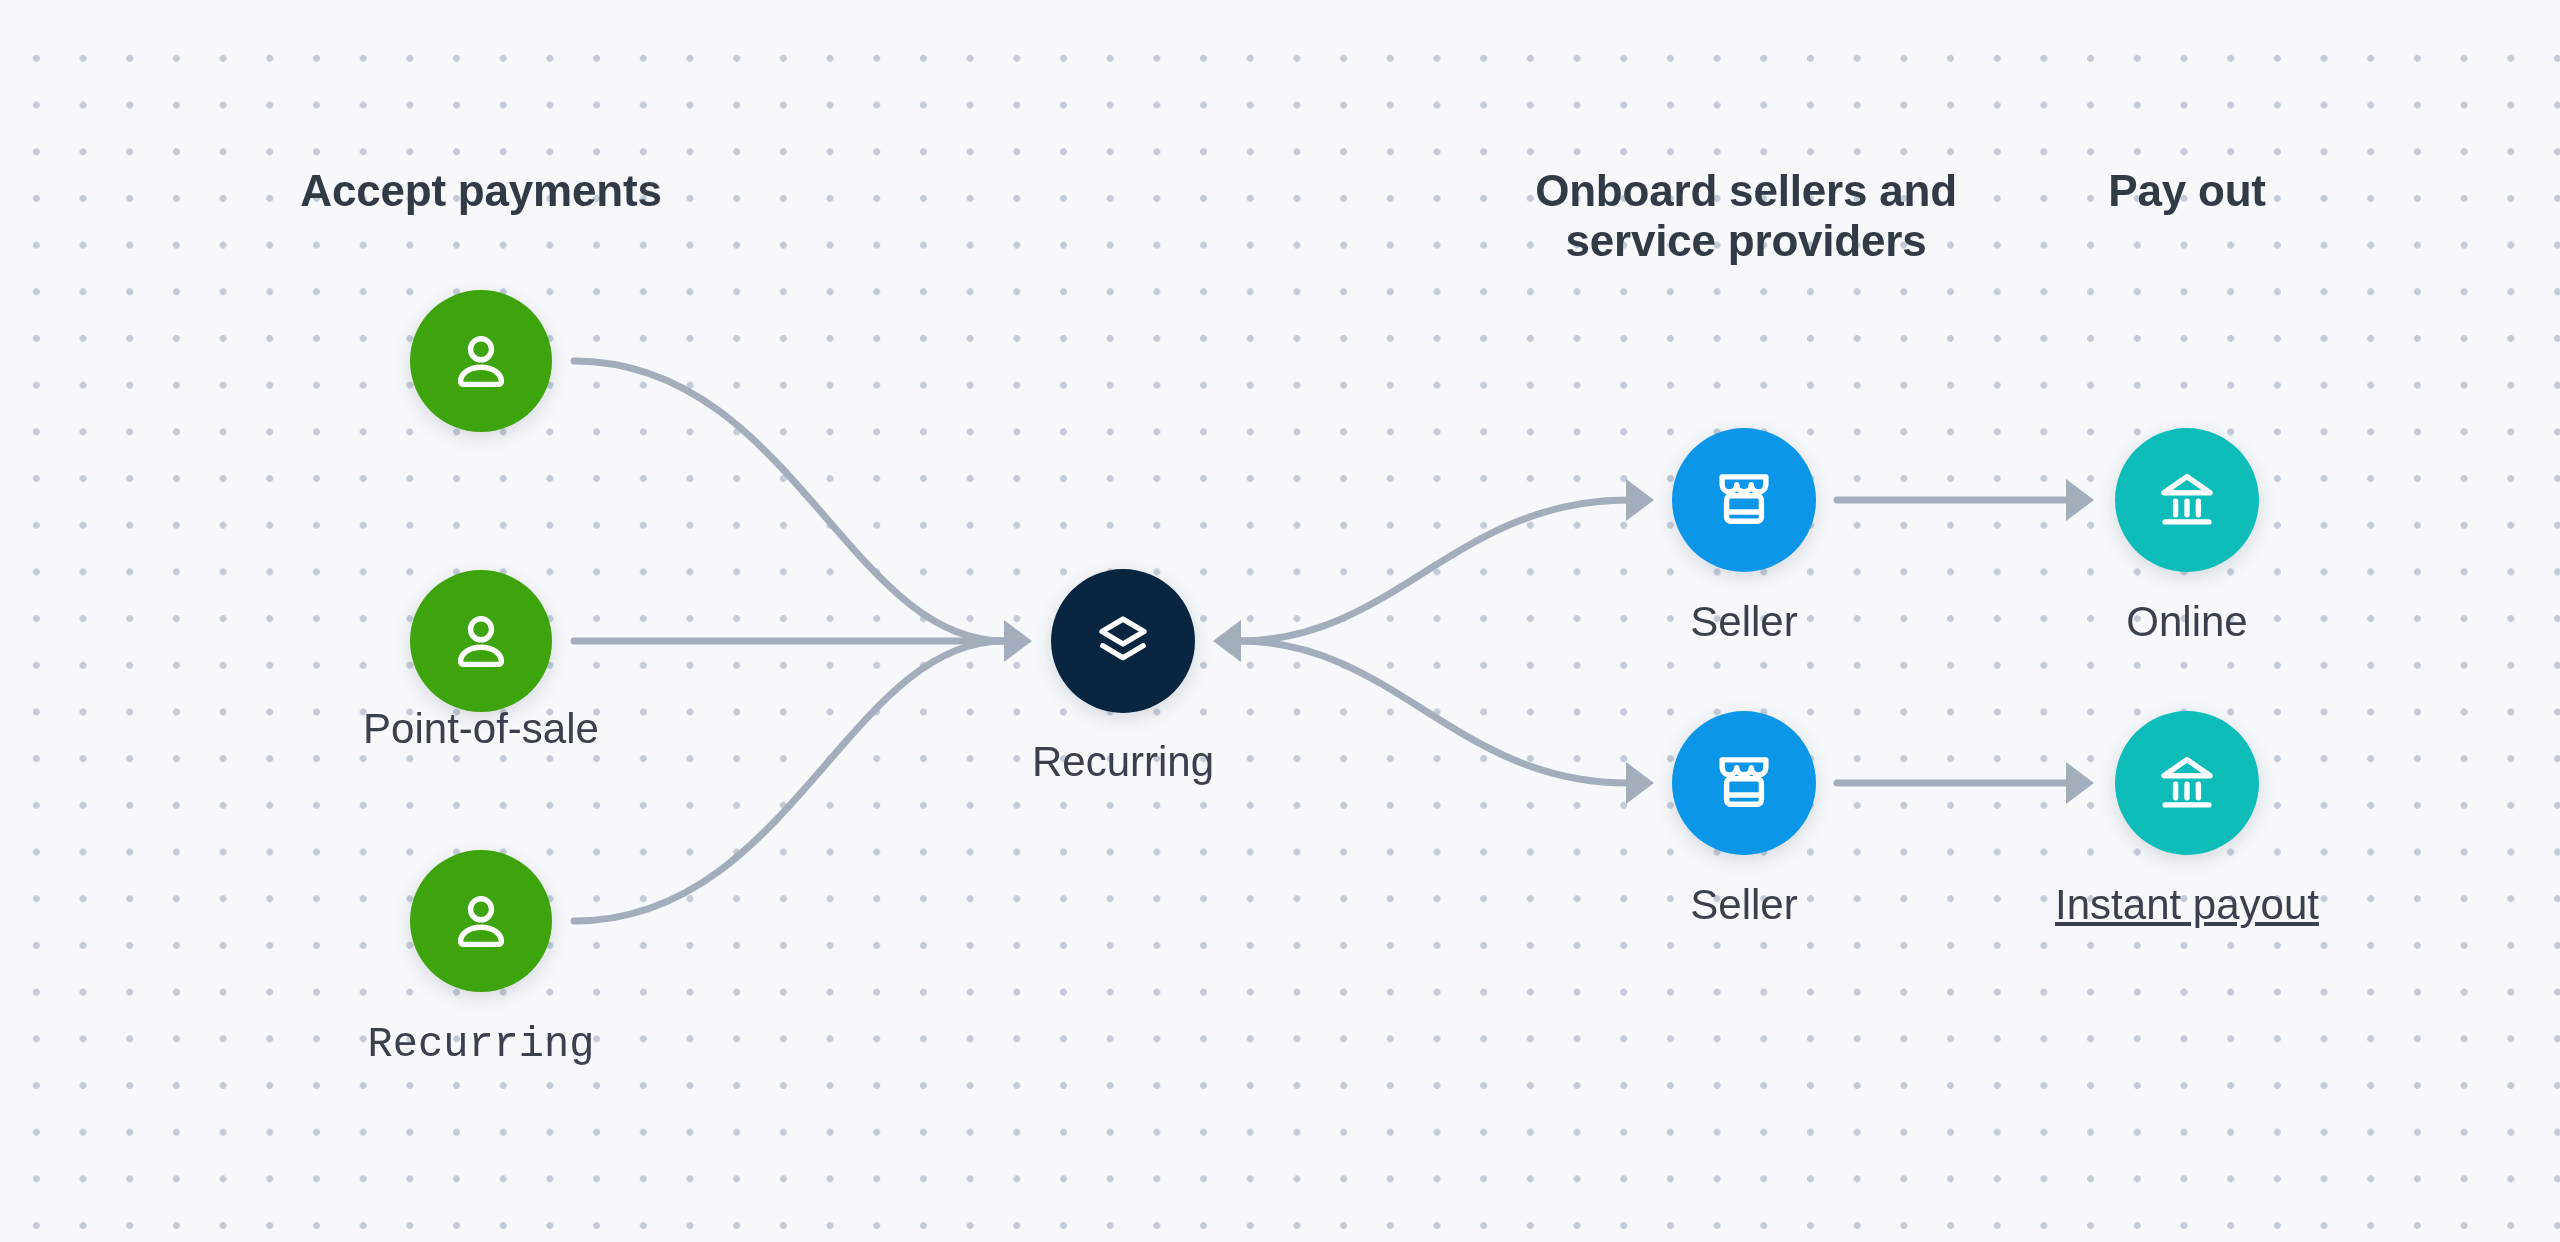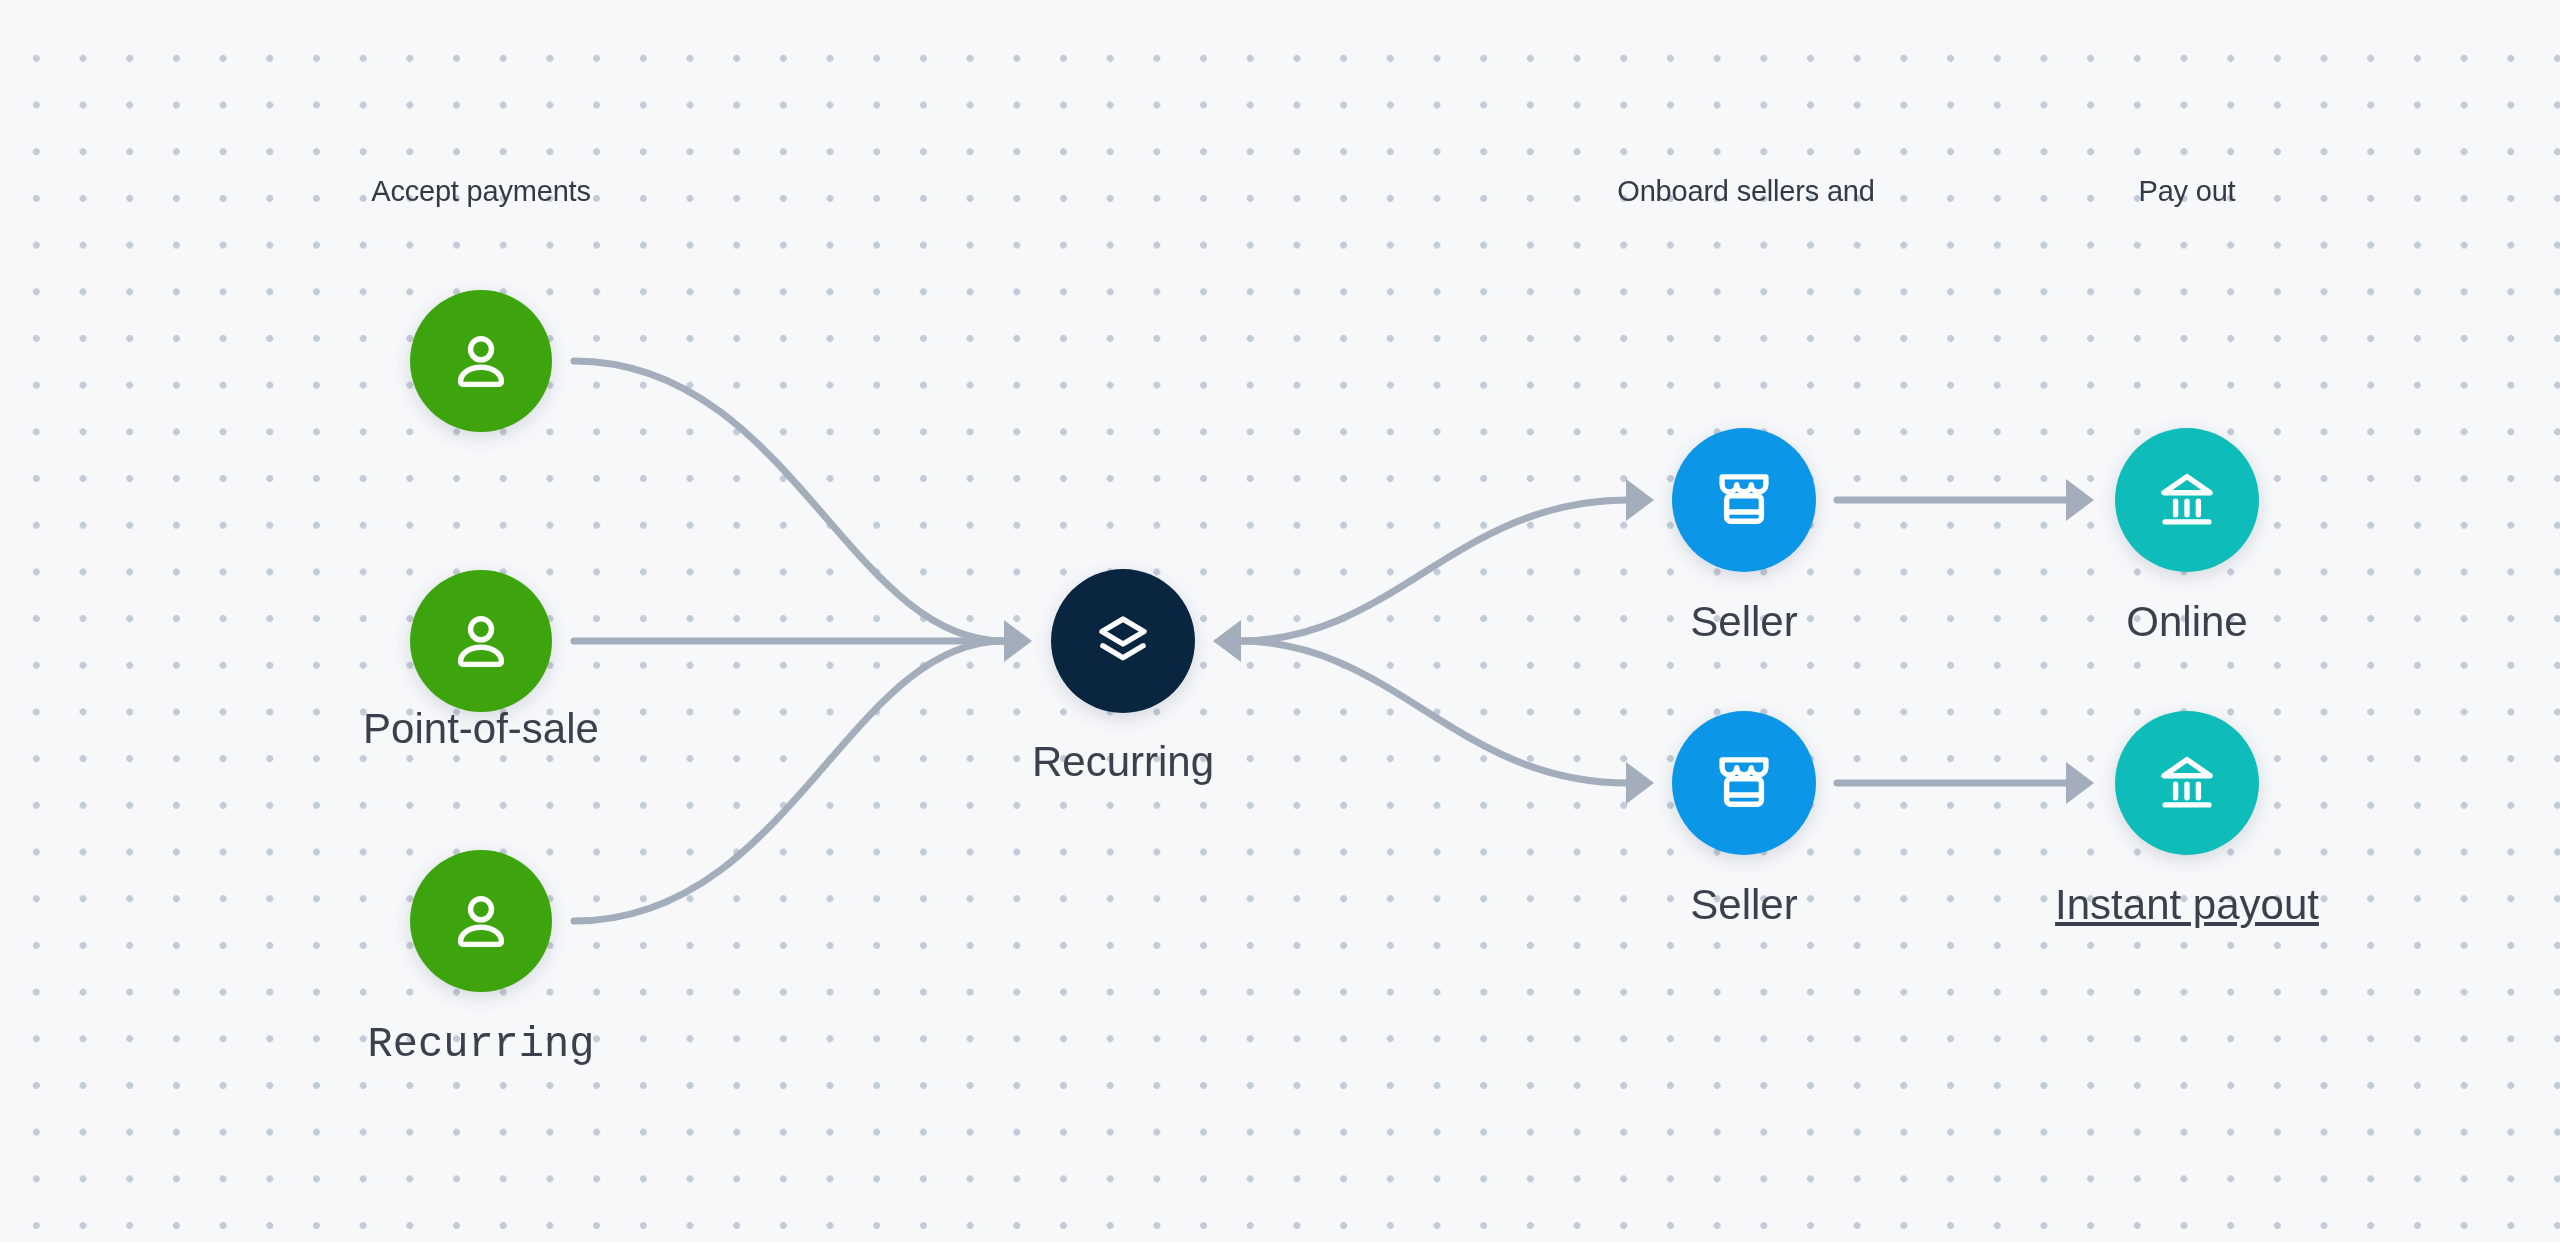--- a/index.html
+++ b/index.html
@@ -37,22 +37,22 @@
   .icon {
     stroke: var(--icon_stroke);
     fill: none;
     stroke-width: 1.8;
     stroke-linecap: round;
     stroke-linejoin: round;
   }
   .heading {
     position: absolute;
     transform: translateX(-50%);
-    font-size: 29px;
-    font-weight: 400;
+    font-size: 44px;
+    font-weight: 700;
     line-height: 50px;
     color: var(--heading_text);
     white-space: nowrap;
     text-align: center;
     letter-spacing: -0.2px;
   }
   .node-label {
     position: absolute;
     transform: translateX(-50%);
     font-size: 42px;
@@ -155,20 +155,21 @@
         <path d="M8.2 12.4 v4.5 M12 12.4 v4.5 M15.8 12.4 v4.5"></path>
         <path d="M4.7 19.3 H19.3"></path>
       </g>
     </g>
   </svg>
 
   <div class="heading" style="left:481px; top:166px;">Accept payments</div>
 
   <div class="heading" style="left:1746px; top:166px;">
     <div>Onboard sellers and</div>
+    <div>service providers</div>
   </div>
 
   <div class="heading" style="left:2187px; top:166px;">Pay out</div>
 
   <div class="node-label" style="left:481px; top:704px;">Point-of-sale</div>
   <div class="node-label" style="left:481px; top:1020px;font-family:Liberation Mono, monospace;">Recurring</div>
   <div class="node-label" style="left:1123px; top:737px;">Recurring</div>
   <div class="node-label" style="left:1744px; top:597px;">Seller</div>
   <div class="node-label" style="left:1744px; top:880px;">Seller</div>
   <div class="node-label" style="left:2187px; top:597px;">Online</div>

